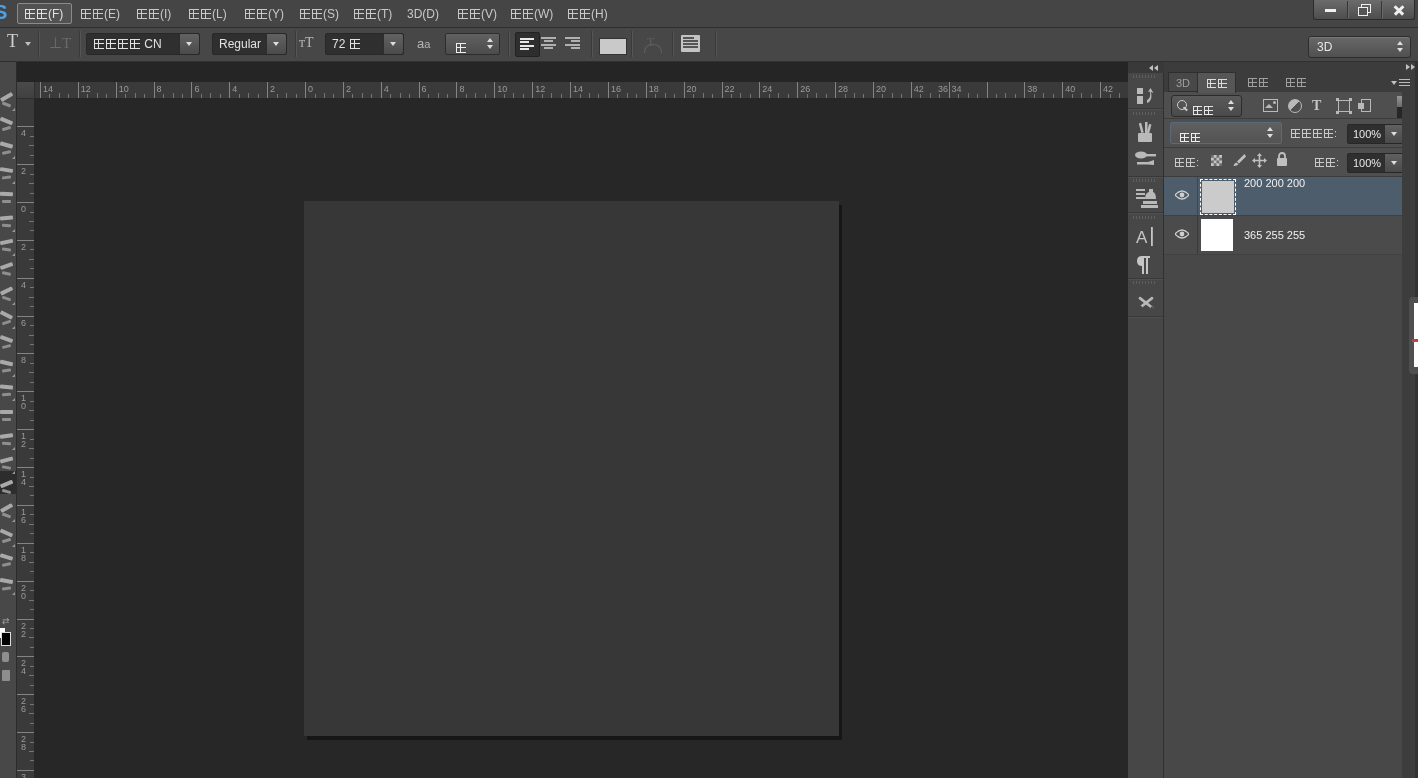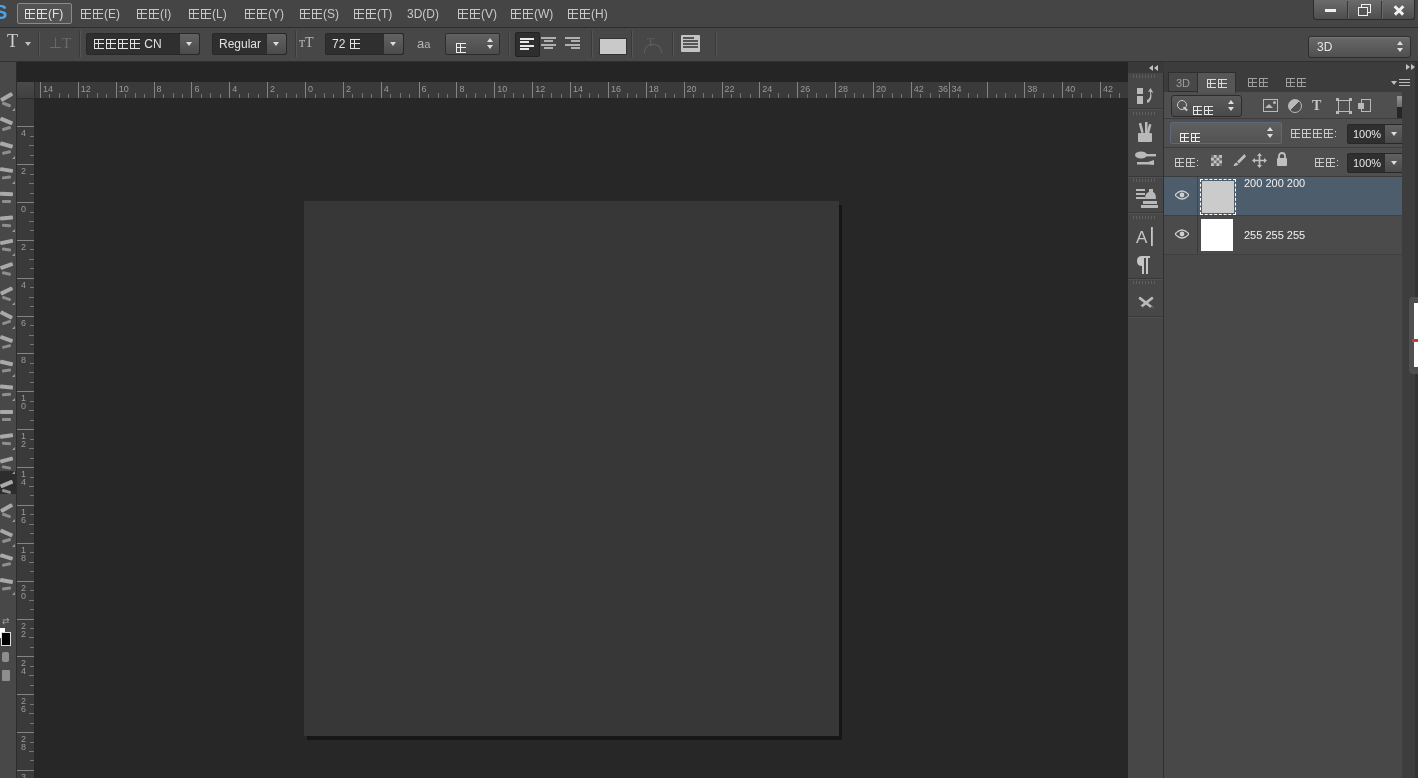--- a/index.html
+++ b/index.html
@@ -660,21 +660,21 @@
     </div>
     <div style="position:absolute;left:0;top:153px;width:238px;height:1px;background:#404040;"></div>
     <div class="lrow" style="top:154px;background:#4b4b4b;">
       <div class="eyecol">
         <svg style="position:absolute;left:11px;top:13px;" width="14" height="10" viewBox="0 0 14 10">
           <path d="M0 5 Q7 -3 14 5 Q7 13 0 5 Z" fill="none" stroke="#cfcfcf" stroke-width="1.3"></path>
           <circle cx="7" cy="5" r="2.4" fill="#cfcfcf"></circle>
         </svg>
       </div>
       <div style="position:absolute;left:37px;top:3px;width:32px;height:32px;background:#fff;"></div>
-      <div style="position:absolute;left:80px;top:13px;font-size:11px;color:#f0f0f0;">255 255 255</div>
+      <div style="position:absolute;left:80px;top:13px;font-size:11px;color:#f0f0f0;">365 255 255</div>
     </div>
     <div style="position:absolute;left:0;top:192px;width:238px;height:1px;background:#404040;"></div>
     <div style="position:absolute;left:0;top:193px;width:238px;height:523px;background:#484848;"></div>
   </div>
 
   <div id="redge" class="abs"></div>
 
   <div class="abs" style="left:1409px;top:297px;width:9px;height:77px;background:#4f4f4f;border-radius:4px 0 0 4px;"></div>
   <div class="abs" style="left:1414px;top:303px;width:4px;height:64px;background:#fff;"></div>
   <div class="abs" style="left:1412px;top:339px;width:6px;height:3px;background:#c04343;"></div>

